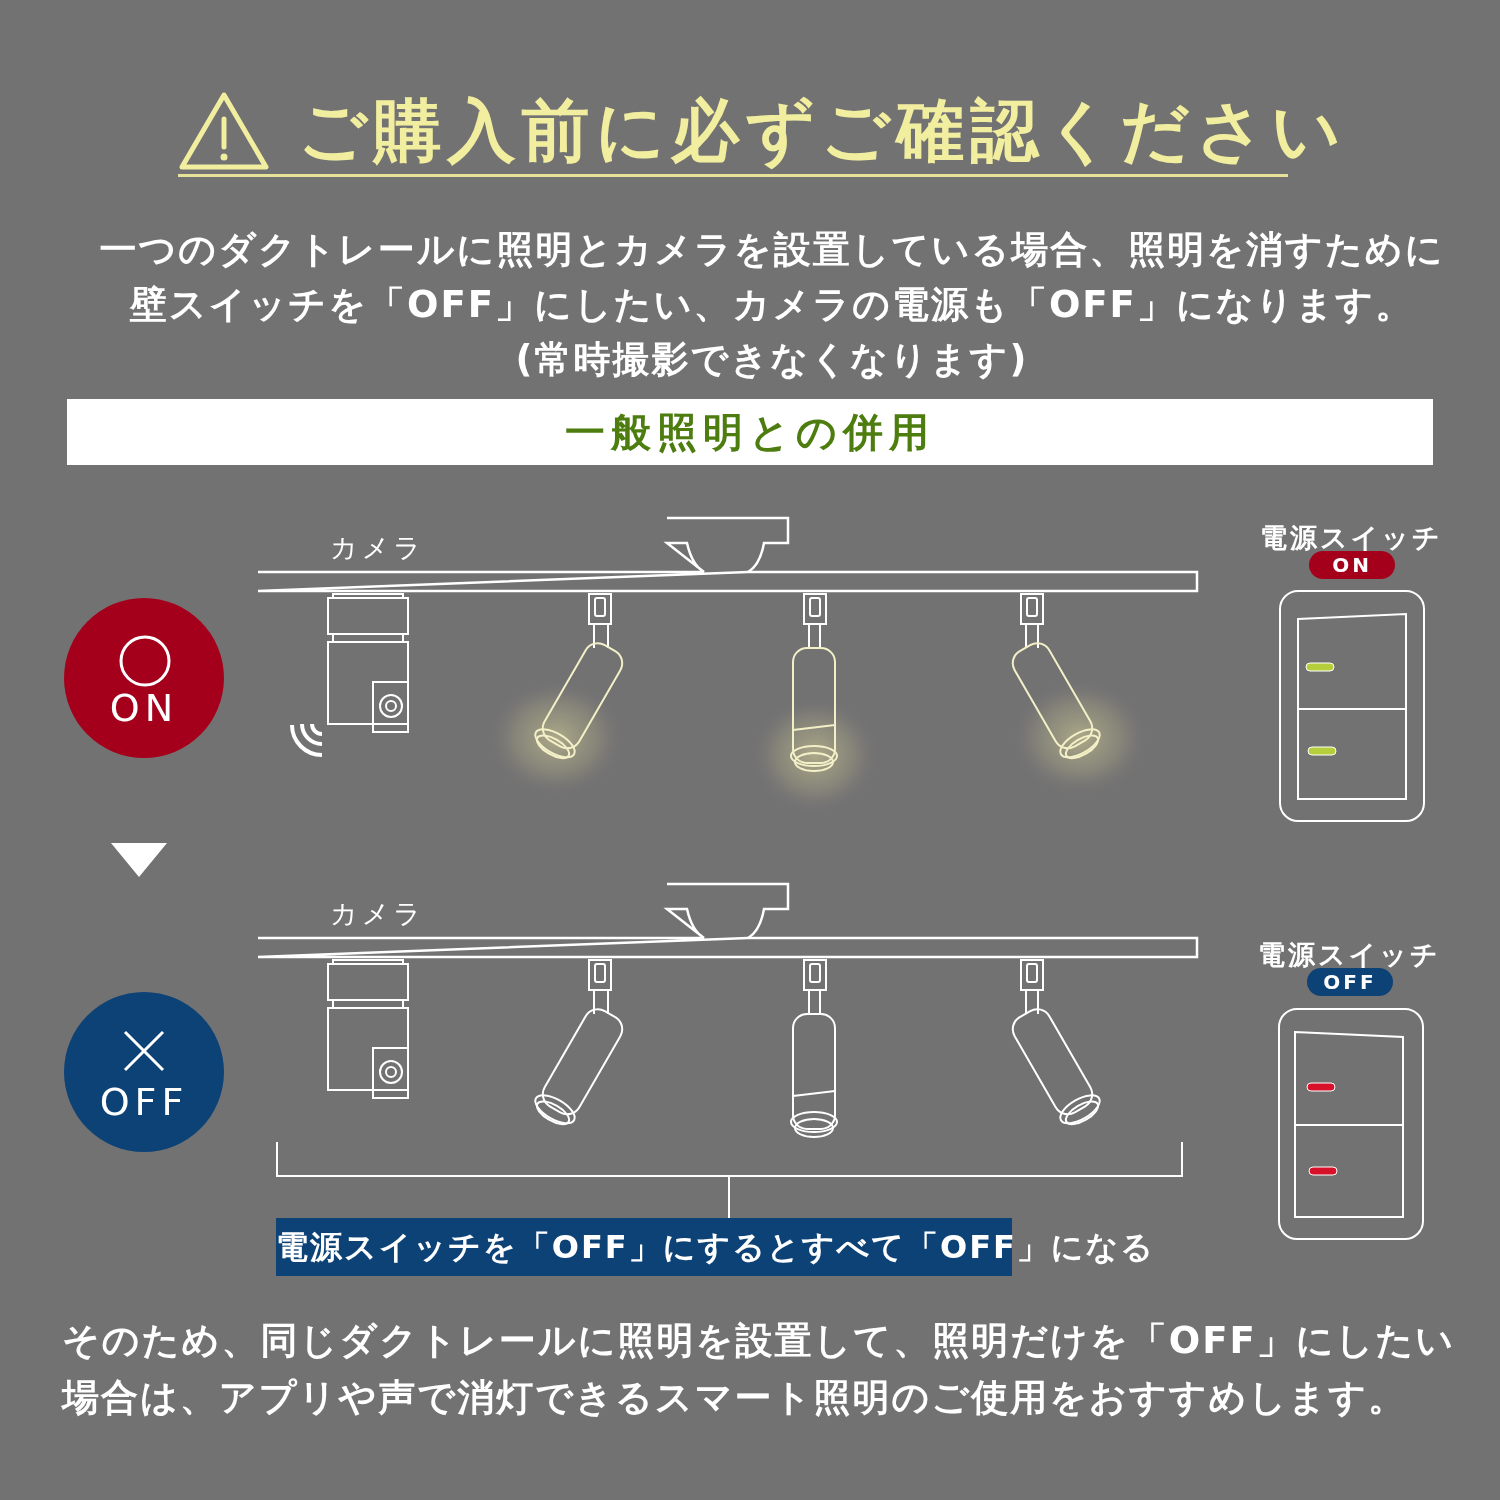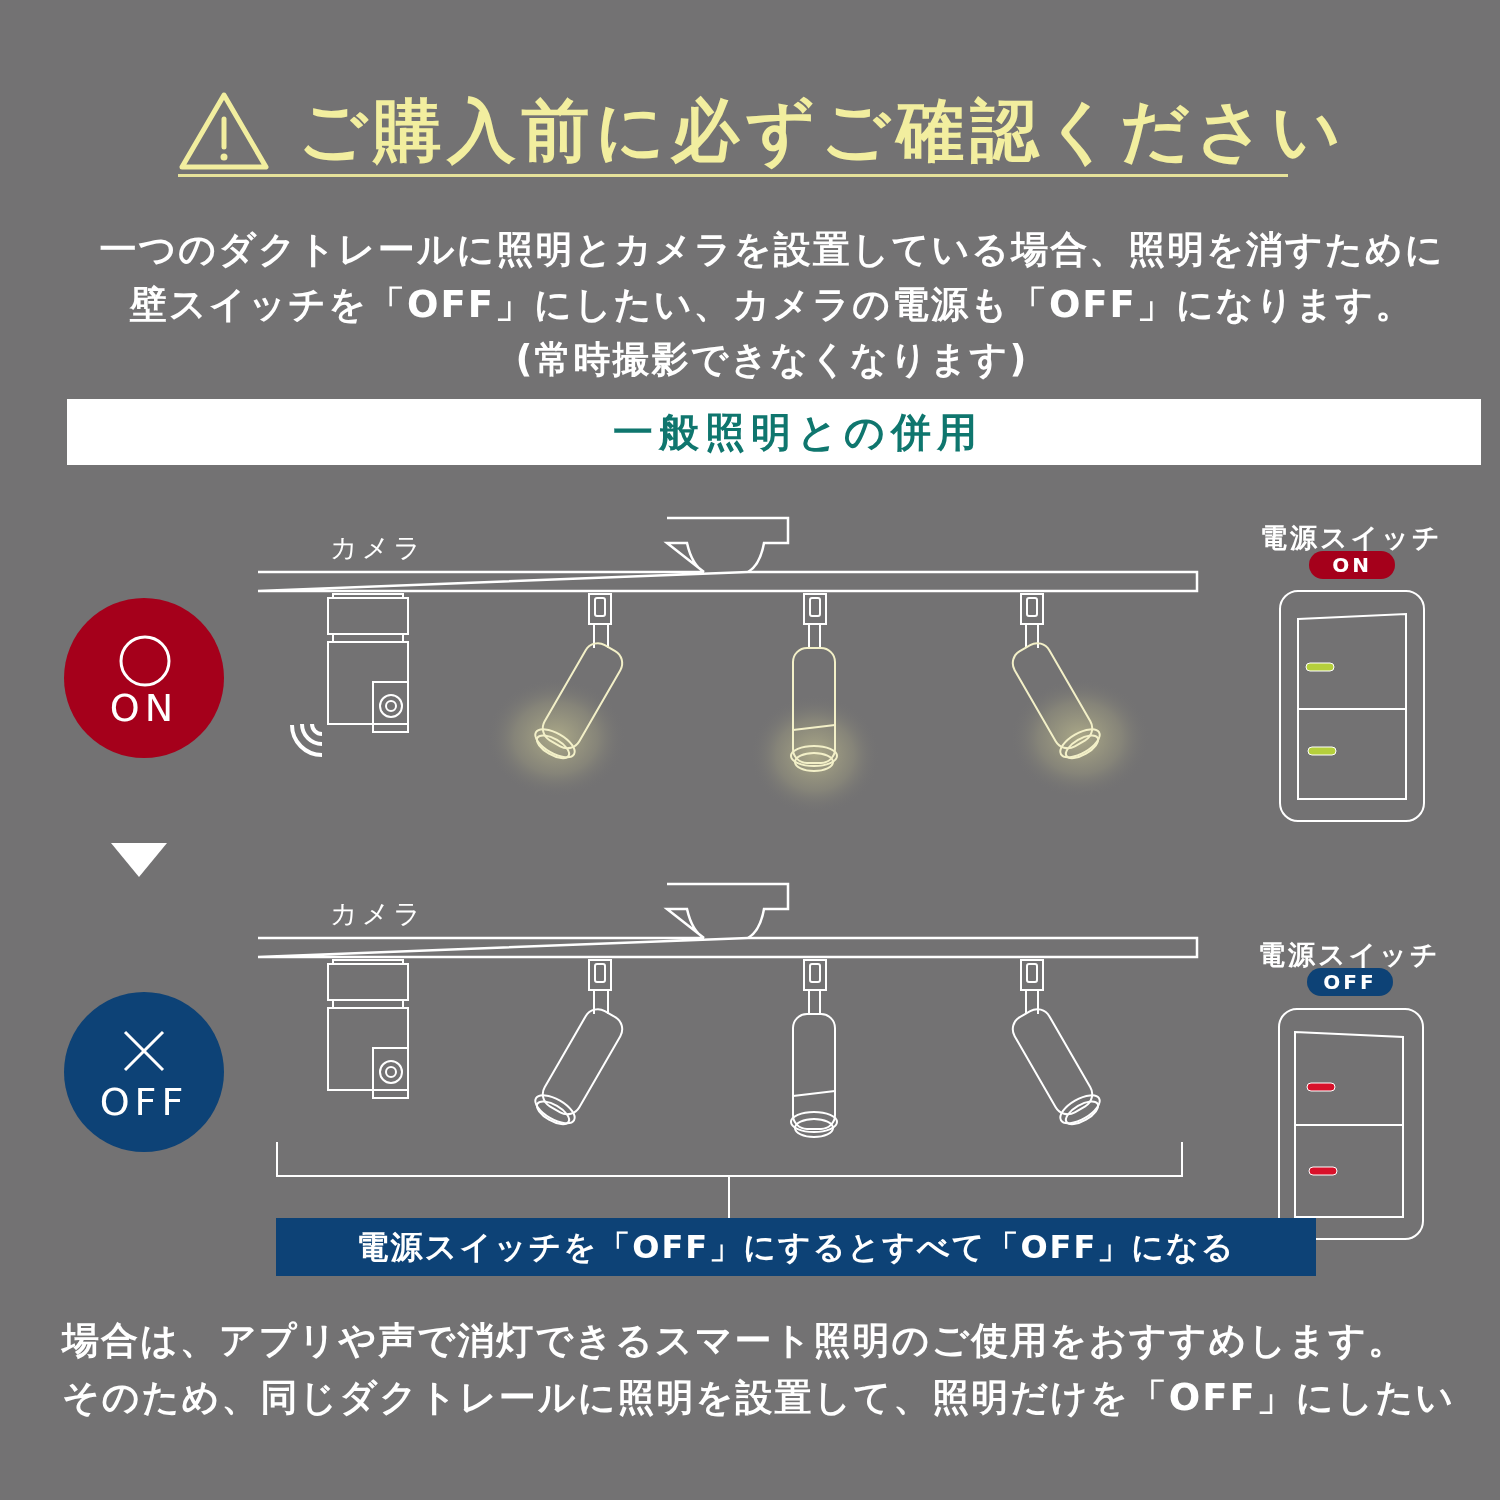--- a/index.html
+++ b/index.html
@@ -6,30 +6,30 @@
   body {
     width:1500px; height:1500px; background:#737273; position:relative; overflow:hidden;
     font-family:"DejaVu Sans","Liberation Sans",sans-serif; color:#fff;
   }
   .abs { position:absolute; }
   .title-wrap { left:178px; top:85px; width:1110px; height:92px; }
   .title-text { left:120px; top:0; font-size:68px; font-weight:bold; color:#f2ee9f; letter-spacing:6px; white-space:nowrap; line-height:92px; }
   .title-line { left:178px; top:174px; width:1110px; height:3px; background:#e6e29a; }
   .intro { left:72px; top:222px; width:1400px; font-size:37px; font-weight:bold; line-height:55px; letter-spacing:2px; white-space:nowrap;text-align:center; }
   .intro div { height:55px; }
-  .banner { left:67px; top:399px; width:1366px; height:66px; background:#fff; color:#0f766e; font-size:40px; font-weight:bold; text-align:center; line-height:66px; letter-spacing:6px;padding-left:48px; }
+  .banner { left:67px; top:399px; width:1366px; height:66px; background:#fff; color:#4d7c0f; font-size:40px; font-weight:bold; text-align:center; line-height:66px; letter-spacing:6px; }
   .cam-label { font-size:27px; font-weight:normal; letter-spacing:4px; color:#ffffff; }
   .state-circle { width:160px; height:160px; border-radius:50%; text-align:center; }
   .state-on { background:#a5001b; }
   .state-off { background:#0d4276; }
   .state-text { position:absolute; left:0; width:100%; font-size:38px; letter-spacing:5px; color:#fff; }
   .arrow-down { width:0; height:0; border-left:28px solid transparent; border-right:28px solid transparent; border-top:34px solid #fff; }
   .sw-label { font-size:27px; font-weight:bold; letter-spacing:3px; white-space:nowrap; text-align:center; width:180px; }
   .pill { height:28px; border-radius:14px; color:#fff; font-size:20px; font-weight:bold; text-align:center; line-height:28px; letter-spacing:3px; }
-  .callout { left:276px; top:1218px; width:1040px; height:58px; background:#0d4276; font-size:32px; font-weight:bold; text-align:center; line-height:58px; letter-spacing:2px; white-space:nowrap; }
+  .callout { left:276px; top:1218px; width:736px; height:58px; background:#0d4276; font-size:32px; font-weight:bold; text-align:center; line-height:58px; letter-spacing:2px; white-space:nowrap; }
   .footer { left:62px; top:1312px; width:1420px; font-size:37px; font-weight:bold; line-height:57px; letter-spacing:2px; white-space:nowrap; }
   svg { overflow:visible; }
 </style>
 </head>
 <body>
 
 <div class="abs title-wrap">
   <svg class="abs" style="left:0;top:6px" width="92" height="80" viewBox="0 0 92 80">
     <path d="M46 4 L88 76 L4 76 Z" fill="none" stroke="#f2ee9f" stroke-width="5" stroke-linejoin="round"></path>
     <line x1="46" y1="28" x2="46" y2="56" stroke="#f2ee9f" stroke-width="5" stroke-linecap="round"></line>
@@ -204,15 +204,15 @@
   <rect x="2" y="2" width="144" height="230" rx="18" fill="none" stroke="#fff" stroke-width="2"></rect>
   <path d="M18 25 L126 30 L126 210 L18 210 Z" fill="none" stroke="#fff" stroke-width="2"></path>
   <line x1="18" y1="118" x2="126" y2="118" stroke="#fff" stroke-width="2"></line>
   <rect x="30" y="76" width="28" height="8" rx="4" fill="#d8112a" stroke="#fff" stroke-width="1"></rect>
   <rect x="32" y="160" width="28" height="8" rx="4" fill="#d8112a" stroke="#fff" stroke-width="1"></rect>
 </svg>
 
 <div class="abs callout">電源スイッチを「OFF」にするとすべて「OFF」になる</div>
 
 <div class="abs footer">
+  <div>そのため、同じダクトレールに照明を設置して、照明だけを「OFF」にしたい</div>
   <div>場合は、アプリや声で消灯できるスマート照明のご使用をおすすめします。</div>
-  <div>そのため、同じダクトレールに照明を設置して、照明だけを「OFF」にしたい</div>
 </div>
 
 </body></html>

